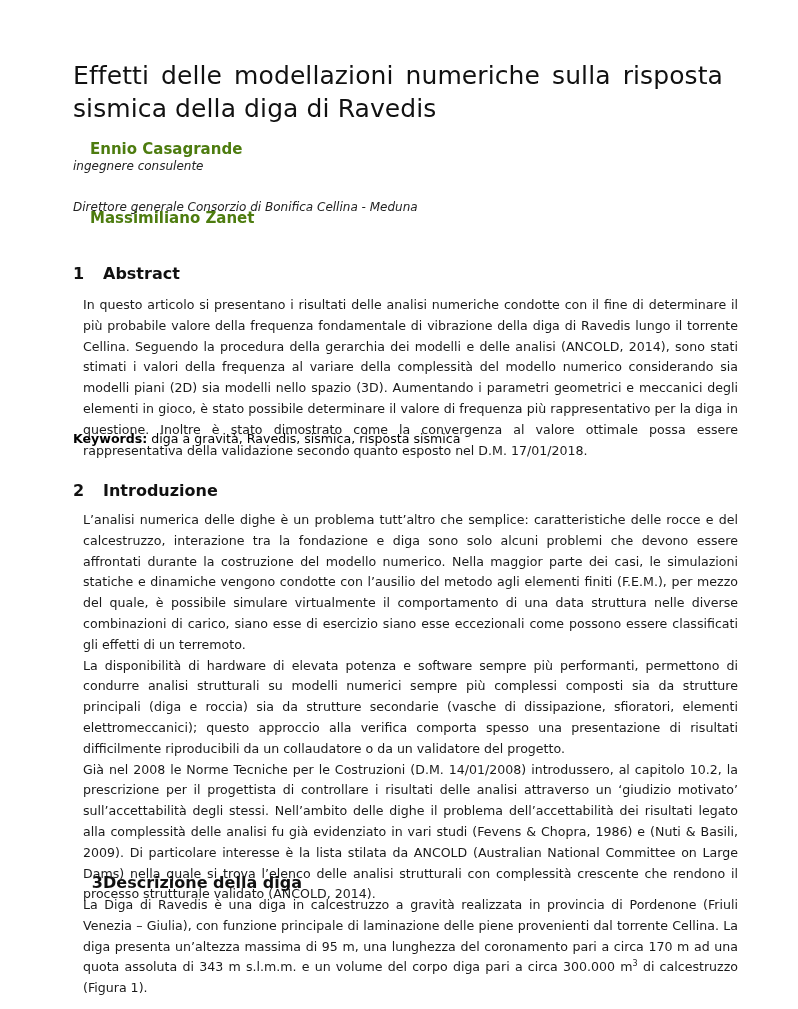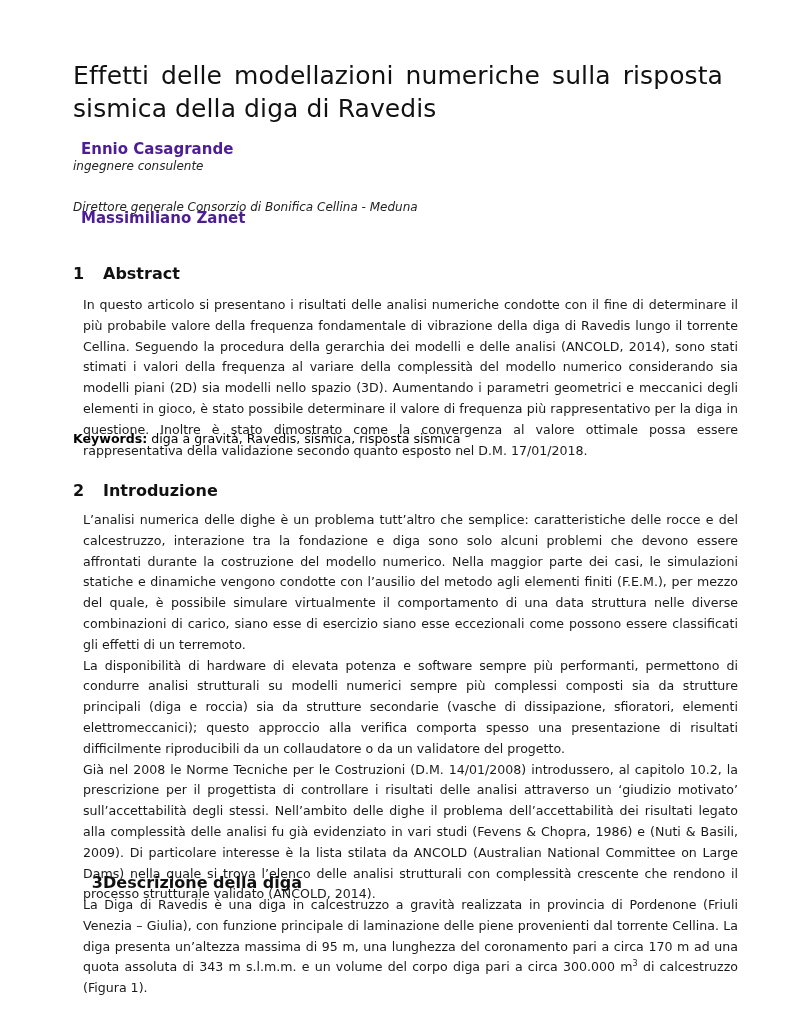--- a/index.html
+++ b/index.html
@@ -1,19 +1,19 @@
 <!DOCTYPE html>
 <html><head>
 <meta charset="utf-8">
 <style>
   html, body { margin: 0; padding: 0; background: #ffffff; }
   body { width: 798px; height: 1009px; position: relative; overflow: hidden; color: #111; font-family: "DejaVu Sans", sans-serif; }
   .page { position: absolute; left: 73px; top: 0; width: 655px; }
   .title { position: absolute; left: 0; top: 59px; width: 650px; font-size: 25px; line-height: 33px; font-weight: normal; margin: 0; color: #111; letter-spacing: 0.1px; text-align: justify; text-align-last: left; }
-  .author-name { position: absolute; left: 8px; font-size: 15px; font-weight: bold; margin: 0; color: #4c1d95; }
+  .author-name { position: absolute; left: 17px; font-size: 15px; font-weight: bold; margin: 0; color: #4d7c0f; }
   .author-role { position: absolute; left: 0; font-size: 12px; font-style: italic; margin: 0; color: #222; }
   .section-heading { position: absolute; left: 0; font-size: 16px; font-weight: bold; margin: 0; color: #111; }
   .section-heading .num { display: inline-block; width: 30px; }
   .body-text { position: absolute; left: 0; width: 655px; font-size: 12.6px; line-height: 20.8px; text-align: justify; margin: 10px; color: #1a1a1a; }
   .body-text p { margin: 0; }
   .keywords { position: absolute; left: 0; font-size: 12.6px; margin: 0; color: #000000; }
   .keywords b { font-weight: bold; }
   sup { font-size: 8px; vertical-align: super; line-height: 0; }
 </style>
 </head>

